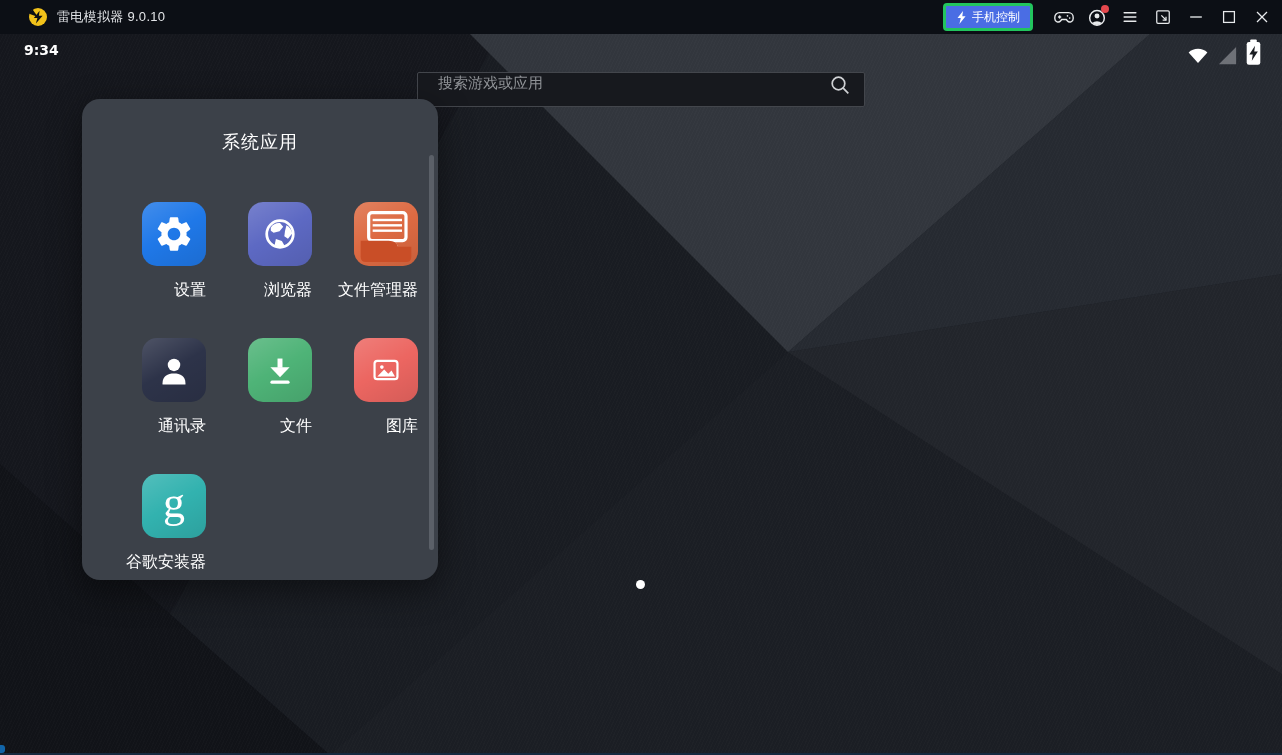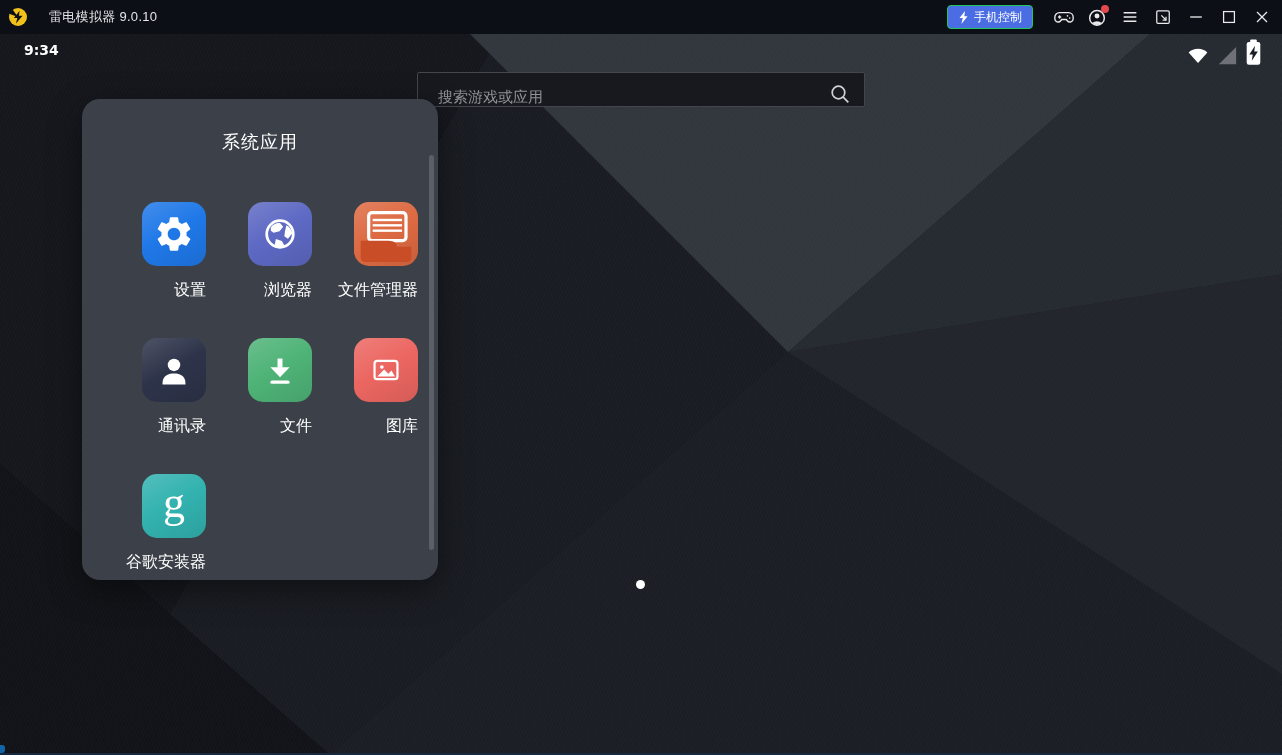--- a/index.html
+++ b/index.html
@@ -6,26 +6,26 @@
   body{
     width:1282px;height:755px;position:relative;overflow:hidden;
     background:#000;font-family:"Liberation Sans","DejaVu Sans",sans-serif;
     -webkit-font-smoothing:antialiased;
   }
   
   .titlebar{
     position:absolute;top:0;left:0;width:1282px;height:34px;
     background:#0c0f15;display:flex;align-items:center;padding:0;box-sizing:border-box;
   }
-  .tb-left{display:flex;align-items:center;gap:21px;padding-left:8px;}
+  .tb-left{display:flex;align-items:center;gap:9px;padding-left:28px;}
   .tb-title{font-size:13px;color:#e3e5e8;letter-spacing:.3px;}
   .tb-right{margin-left:auto;display:flex;align-items:center;padding-right:4px;}
   .phone-ctrl{
     display:flex;align-items:center;gap:5px;height:22px;padding:0 10px;
-    border-radius:4px;border:1px solid #22c55e;color:#fff;font-size:12px;
+    border-radius:4px;border:3px solid #22c55e;color:#fff;font-size:12px;
     margin-right:14px;cursor:pointer;
   }
   .tb-btn{
     width:33px;height:28px;display:flex;align-items:center;justify-content:center;
     position:relative;cursor:pointer;
   }
   .tb-btn svg{display:block;}
   .notif-dot{
     position:absolute;top:2px;right:4px;width:8px;height:8px;border-radius:50%;
   }
@@ -38,21 +38,21 @@
   }
   .bottom-strip{position:absolute;left:0;bottom:0;width:100%;height:2px;background:#16293f;}
   .bottom-corner{position:absolute;left:0;bottom:2px;width:5px;height:8px;background:#1273c2;border-radius:0 3px 3px 0;opacity:.85;}
   
   .status-time{position:absolute;left:24px;top:8px;color:#fff;font-size:14px;font-weight:bold;font-family:"DejaVu Sans","Liberation Sans",sans-serif;}
   .status-right{position:absolute;right:20px;top:4px;display:flex;align-items:flex-end;gap:6px;}
   
   .searchbar{
     position:absolute;left:417px;top:38px;width:448px;height:35px;box-sizing:border-box;
     background:#17191e;border:1px solid #43464c;border-radius:2px;
-    display:flex;align-items:flex-end;padding:0 12px 0 18px;
+    display:flex;align-items:flex-start;padding:0 12px 0 18px;
   }
   .searchbar input{
     flex:1;background:transparent;border:none;outline:none;
     color:#c7c9cc;font-size:15px;font-family:inherit;
   }
   .searchbar input::placeholder{color:#8f9296;}
   
   .panel{
     position:absolute;left:82px;top:65px;width:356px;height:481px;
     background:#3c4149;border-radius:18px;box-shadow:0 10px 34px rgba(0,0,0,.45);

